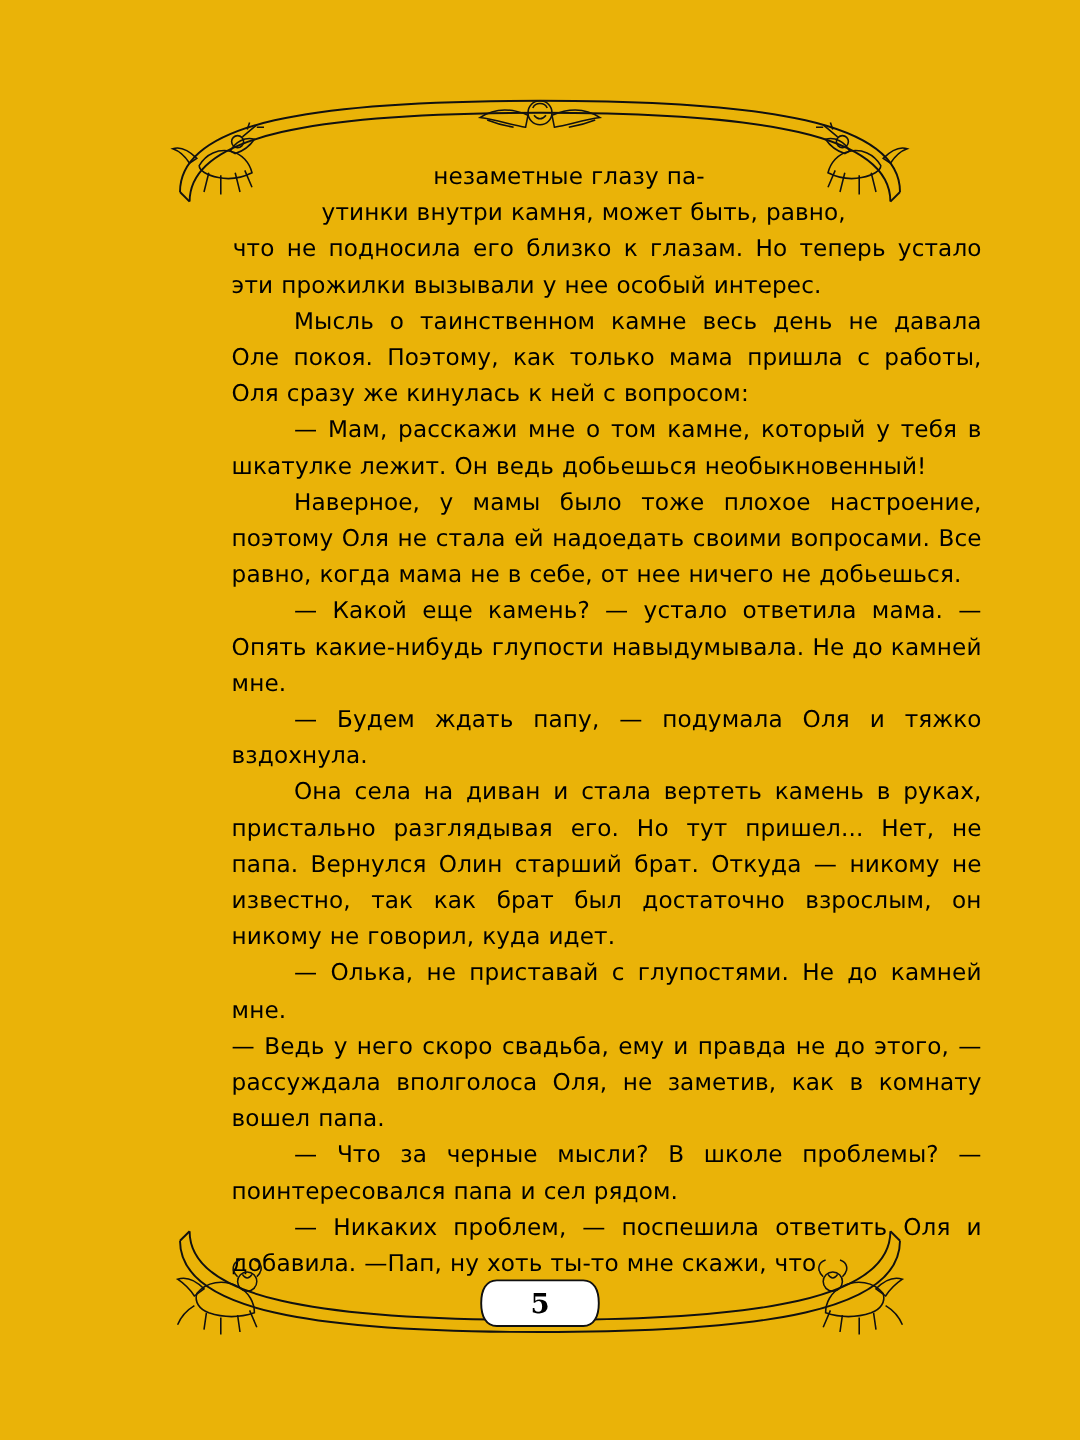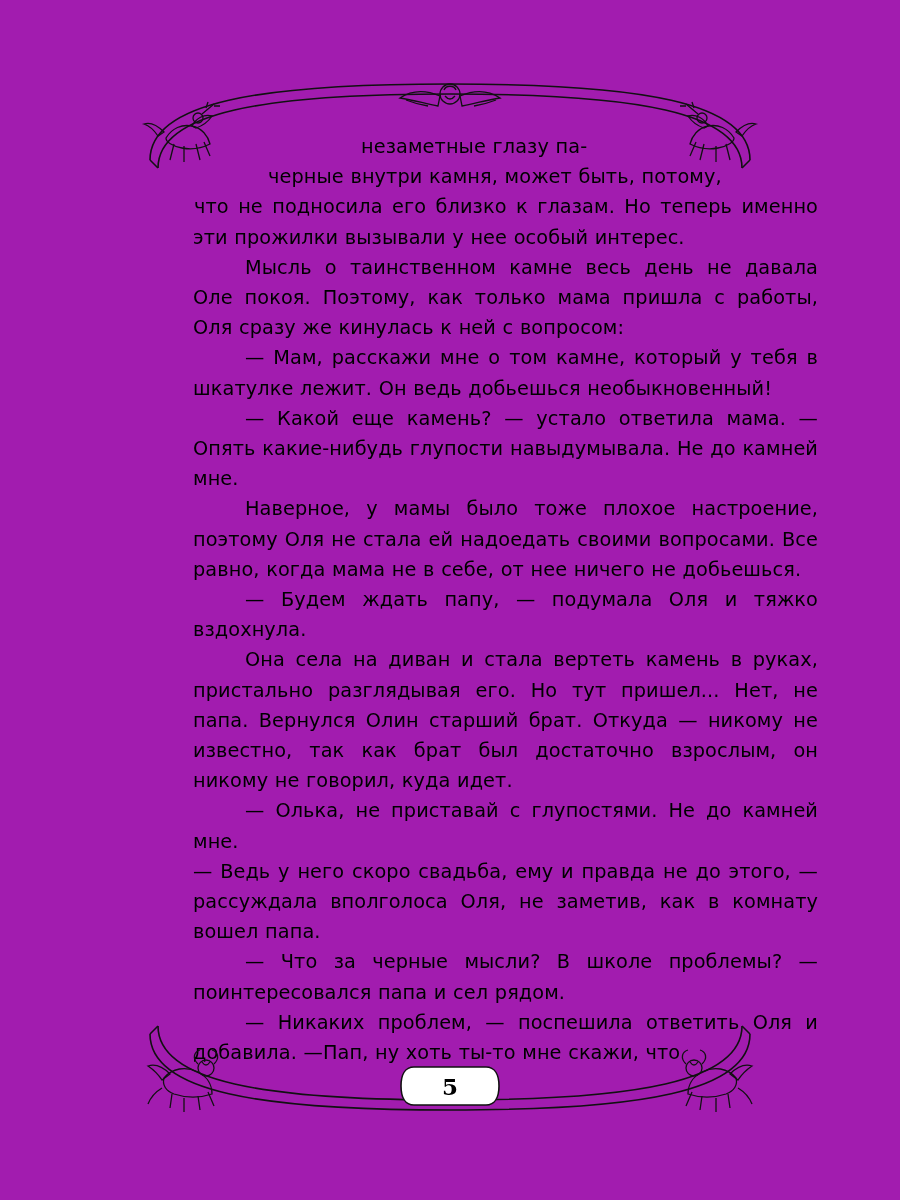--- a/index.html
+++ b/index.html
@@ -15,21 +15,21 @@
     position: relative;
     overflow: hidden;
   }
 
   .page {
     position: absolute;
     left: 0;
     top: 0;
     width: 900px;
     height: 1200px;
-    background: #a21caf;
+    background: #eab308;
   }
 
   
   .ornament-top {
     position: absolute;
     left: 140px;
     top: 72px;
     width: 620px;
     height: 100px;
   }
@@ -151,27 +151,27 @@
         <path d="M320 24 c14-6 28-6 40 2 c-14 2-26 6-38 8z"></path>
         <path d="M266 28 q10 4 22 6 M356 28 q-10 4-22 6"></path>
       </g>
     </svg>
   </div>
 
   <div class="text-block">
     <div class="shape-top"></div>
     <p class="p-noindent">
       <span class="lead-line-1">незаметные глазу па-</span>
-      <span class="lead-line-2">черные внутри камня, может быть, потому,</span>
-      <span>что не подносила его близко к глазам. Но теперь именно эти прожилки вызывали у нее особый интерес.</span>
+      <span class="lead-line-2">утинки внутри камня, может быть, равно,</span>
+      <span>что не подносила его близко к глазам. Но теперь устало эти прожилки вызывали у нее особый интерес.</span>
     </p>
     <p class="p-indent">Мысль о таинственном камне весь день не давала Оле покоя. Поэтому, как только мама пришла с работы, Оля сразу же кинулась к ней с вопросом:</p>
     <p class="p-indent">— Мам, расскажи мне о том камне, который у тебя в шкатулке лежит. Он ведь добьешься необыкновенный!</p>
+    <p class="p-indent">Наверное, у мамы было тоже плохое настроение, поэтому Оля не стала ей надоедать своими вопросами. Все равно, когда мама не в себе, от нее ничего не добьешься.</p>
     <p class="p-indent">— Какой еще камень? — устало ответила мама. — Опять какие-нибудь глупости навыдумывала. Не до камней мне.</p>
-    <p class="p-indent">Наверное, у мамы было тоже плохое настроение, поэтому Оля не стала ей надоедать своими вопросами. Все равно, когда мама не в себе, от нее ничего не добьешься.</p>
     <p class="p-indent">— Будем ждать папу, — подумала Оля и тяжко вздохнула.</p>
     <p class="p-indent">Она села на диван и стала вертеть камень в руках, пристально разглядывая его. Но тут пришел... Нет, не папа. Вернулся Олин старший брат. Откуда — никому не известно, так как брат был достаточно взрослым, он никому не говорил, куда идет.</p>
     <p class="p-indent">— Олька, не приставай с глупостями. Не до камней мне.</p>
     <p class="p-noindent">— Ведь у него скоро свадьба, ему и правда не до этого, — рассуждала вполголоса Оля, не заметив, как в комнату вошел папа.</p>
     <p class="p-indent">— Что за черные мысли? В школе проблемы? — поинтересовался папа и сел рядом.</p>
     <p class="p-indent">— Никаких проблем, — поспешила ответить Оля и добавила. —Пап, ну хоть ты-то мне скажи, что</p>
 
   </div>
 
   <div class="ornament-bottom">

